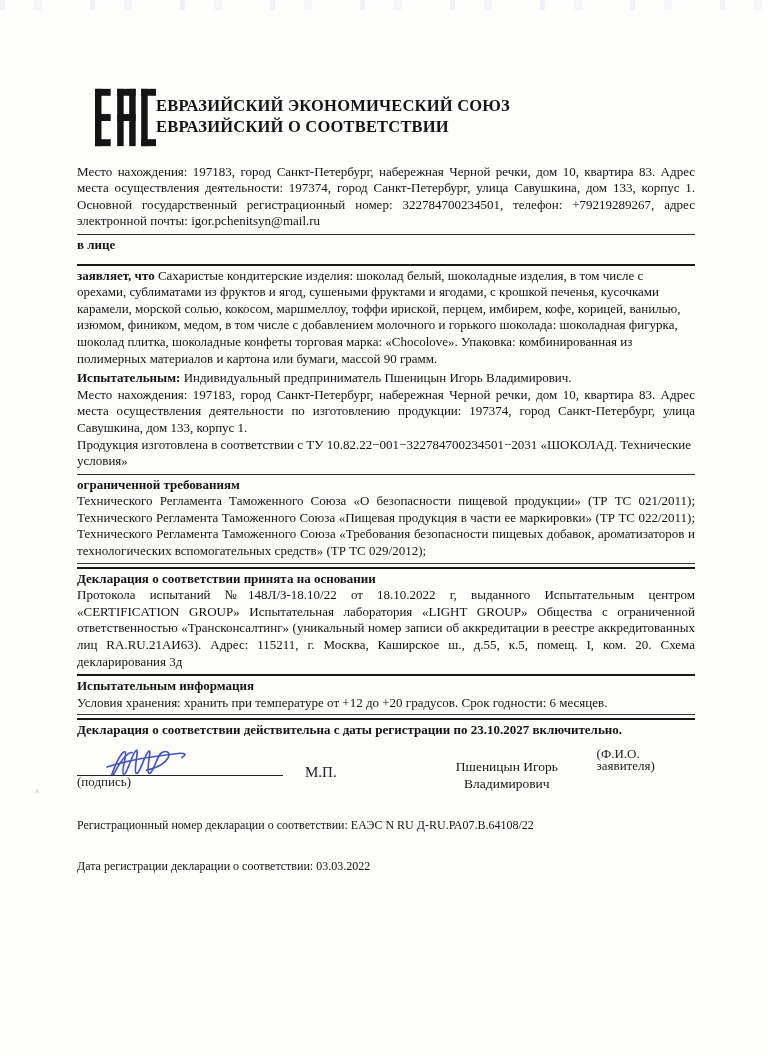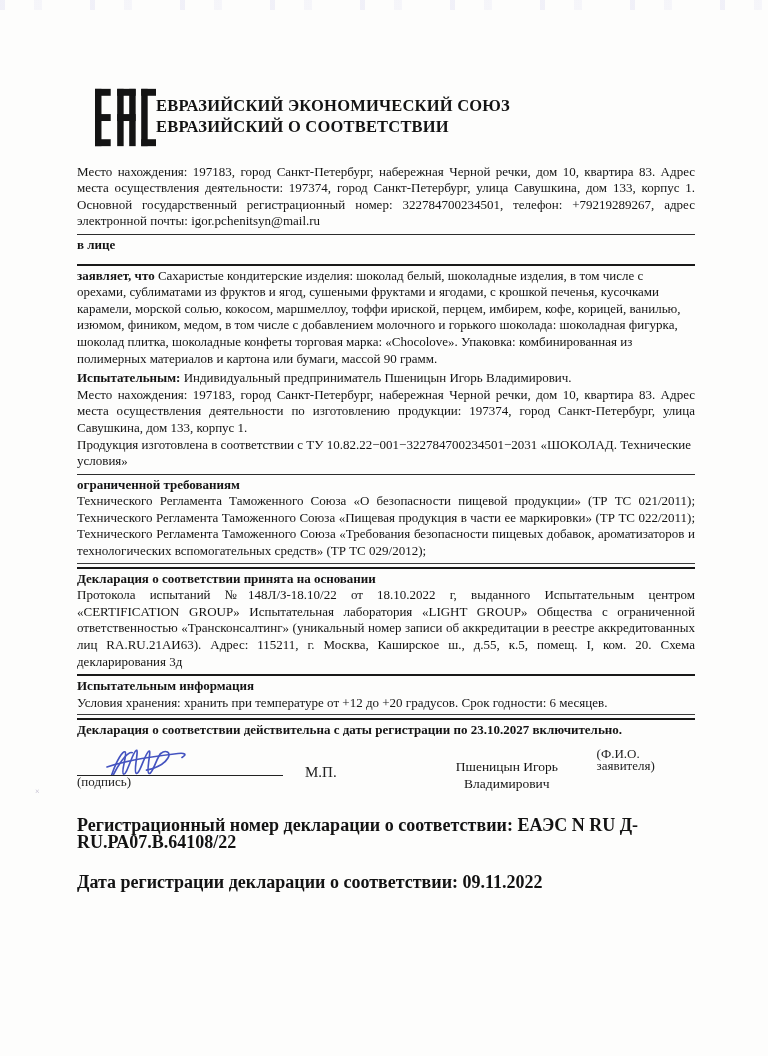--- a/index.html
+++ b/index.html
@@ -34,21 +34,21 @@
   .sec{padding:2px 0 3px 0;}
   .row-inline{padding:2px 0 9px 0;}
   .sig-row{display:flex;align-items:flex-start;margin-top:6px;height:52px;}
   .sig-left{width:206px;display:flex;flex-direction:column;}
   .sig-ink{height:30px;margin-bottom:-3px;}
   .sig-line{border-top:1.7px solid #222;height:0;}
   .sig-caption{text-align:left;font-size:13px;line-height:12px;color:#222;}
   .sig-mp{margin-left:22px;padding-top:16px;font-size:15px;color:#222;}
   .sig-right{margin-left:auto;width:278px;display:flex;flex-direction:row;}
   .sig-name{text-align:center;font-size:13.5px;padding-top:11px;padding-bottom:1px;}
-  .reg-line{font-weight:bold;font-size:18px;margin-top:17px;}
+  .reg-line{font-weight:normal;font-size:12px;margin-top:17px;}
   .reg-line.date{margin-top:24px;}
   .margin-speck{position:absolute;left:35px;top:787px;font-size:8px;color:#b9b4c9;}
 </style>
 </head>
 <body>
 
 <div class="page">
   <div class="scan-top"></div>
 
   <div class="content">
@@ -138,18 +138,18 @@
       </div>
       <div class="sig-mp">М.П.</div>
       <div class="sig-right">
         <div class="sig-name">Пшеницын Игорь Владимирович</div>
         <div class="sig-line"></div>
         <div class="sig-caption">(Ф.И.О. заявителя)</div>
       </div>
     </div>
 
     <p class="reg-line"><span>Регистрационный номер декларации о соответствии:</span> <span>ЕАЭС N RU Д-RU.РА07.В.64108/22</span></p>
-    <p class="reg-line date"><span>Дата регистрации декларации о соответствии:</span> <span>09.11.2022</span></p>
+    <p class="reg-line date"><span>Дата регистрации декларации о соответствии:</span> <span>03.03.2022</span></p>
 
   </div>
 
   <div class="margin-speck">×</div>
 </div>
 
 </body></html>

